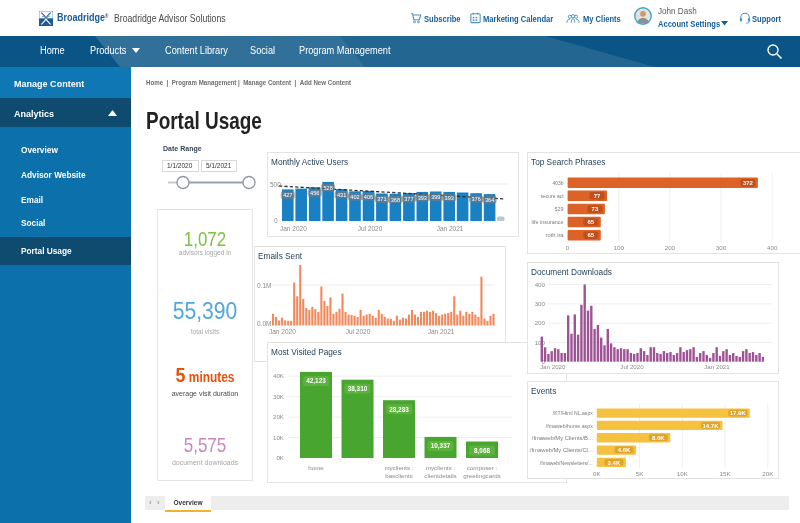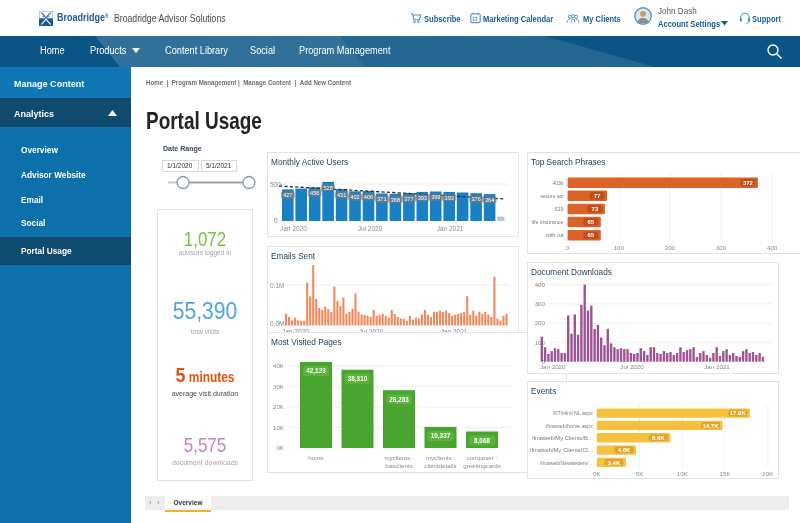--- a/index.html
+++ b/index.html
@@ -176,21 +176,21 @@
       <text x="208.1" y="48.0" font-size="5.6" fill="#FFFFFF" text-anchor="middle" font-family="Liberation Sans, sans-serif">376</text>
       <rect x="214.6" y="43.1" width="14" height="7.5" rx="2" fill="#7A7A7A" fill-opacity="0.62"></rect>
       <text x="221.6" y="48.9" font-size="5.6" fill="#FFFFFF" text-anchor="middle" font-family="Liberation Sans, sans-serif">364</text>
       <text x="2" y="34" font-size="6.5" fill="#8A8A8A" font-family="Liberation Sans, sans-serif">500</text>
       <text x="6" y="70" font-size="6.5" fill="#8A8A8A" font-family="Liberation Sans, sans-serif">0</text>
       <text x="12" y="78" font-size="6.5" fill="#8A8A8A" font-family="Liberation Sans, sans-serif">Jan 2020</text>
       <text x="102" y="78" font-size="6.5" fill="#8A8A8A" text-anchor="middle" font-family="Liberation Sans, sans-serif">Jul 2020</text>
       <text x="182" y="78" font-size="6.5" fill="#8A8A8A" text-anchor="middle" font-family="Liberation Sans, sans-serif">Jan 2021</text>
     </svg>
   </div>
-<div class="card" style="left:267px;top:246px;width:252px;height:116px">
+<div class="card" style="left:254px;top:246px;width:252px;height:116px">
     <div class="ctitle">Emails Sent</div>
     <svg width="250" height="90" viewBox="0 0 250 90" style="position:absolute;top:0;left:0">
       <line x1="16" y1="38" x2="240" y2="38" stroke="#ECECEC" stroke-width="1"></line>
       <rect x="17.00" y="66.80" width="2.1" height="11.70" fill="#F08A5C"></rect>
       <rect x="20.02" y="69.92" width="2.1" height="8.58" fill="#F08A5C"></rect>
       <rect x="23.04" y="73.43" width="2.1" height="5.07" fill="#F08A5C"></rect>
       <rect x="26.06" y="70.70" width="2.1" height="7.80" fill="#F08A5C"></rect>
       <rect x="29.08" y="73.43" width="2.1" height="5.07" fill="#F08A5C"></rect>
       <rect x="32.10" y="73.82" width="2.1" height="4.68" fill="#F08A5C"></rect>
       <rect x="35.12" y="73.82" width="2.1" height="4.68" fill="#F08A5C"></rect>
@@ -261,21 +261,21 @@
       <rect x="231.42" y="73.82" width="2.1" height="4.68" fill="#F08A5C"></rect>
       <rect x="234.44" y="68.75" width="2.1" height="9.75" fill="#F08A5C"></rect>
       <rect x="237.46" y="66.80" width="2.1" height="11.70" fill="#F08A5C"></rect>
       <text x="2" y="41" font-size="6.5" fill="#8A8A8A" font-family="Liberation Sans, sans-serif">0.1M</text>
       <text x="2" y="79" font-size="6.5" fill="#8A8A8A" font-family="Liberation Sans, sans-serif">0.0M</text>
       <text x="14" y="87" font-size="6.5" fill="#8A8A8A" font-family="Liberation Sans, sans-serif">Jan 2020</text>
       <text x="103" y="87" font-size="6.5" fill="#8A8A8A" text-anchor="middle" font-family="Liberation Sans, sans-serif">Jul 2020</text>
       <text x="186" y="87" font-size="6.5" fill="#8A8A8A" text-anchor="middle" font-family="Liberation Sans, sans-serif">Jan 2021</text>
     </svg>
   </div>
-<div class="card" style="left:267px;top:332px;width:300px;height:141px">
+<div class="card" style="left:267px;top:342px;width:300px;height:141px">
     <div class="ctitle">Most Visited Pages</div>
     <svg width="250" height="139" viewBox="0 0 250 139" style="position:absolute;top:0;left:0">
       <text x="16" y="117.2" font-size="6.2" fill="#8A8A8A" text-anchor="end" font-family="Liberation Sans, sans-serif">0K</text>
       <line x1="20" y1="94.5" x2="244" y2="94.5" stroke="#EFEFEF" stroke-width="1"></line>
       <text x="16" y="96.8" font-size="6.2" fill="#8A8A8A" text-anchor="end" font-family="Liberation Sans, sans-serif">10K</text>
       <line x1="20" y1="74.1" x2="244" y2="74.1" stroke="#EFEFEF" stroke-width="1"></line>
       <text x="16" y="76.3" font-size="6.2" fill="#8A8A8A" text-anchor="end" font-family="Liberation Sans, sans-serif">20K</text>
       <line x1="20" y1="53.7" x2="244" y2="53.7" stroke="#EFEFEF" stroke-width="1"></line>
       <text x="16" y="55.9" font-size="6.2" fill="#8A8A8A" text-anchor="end" font-family="Liberation Sans, sans-serif">30K</text>
       <line x1="20" y1="33.2" x2="244" y2="33.2" stroke="#EFEFEF" stroke-width="1"></line>

